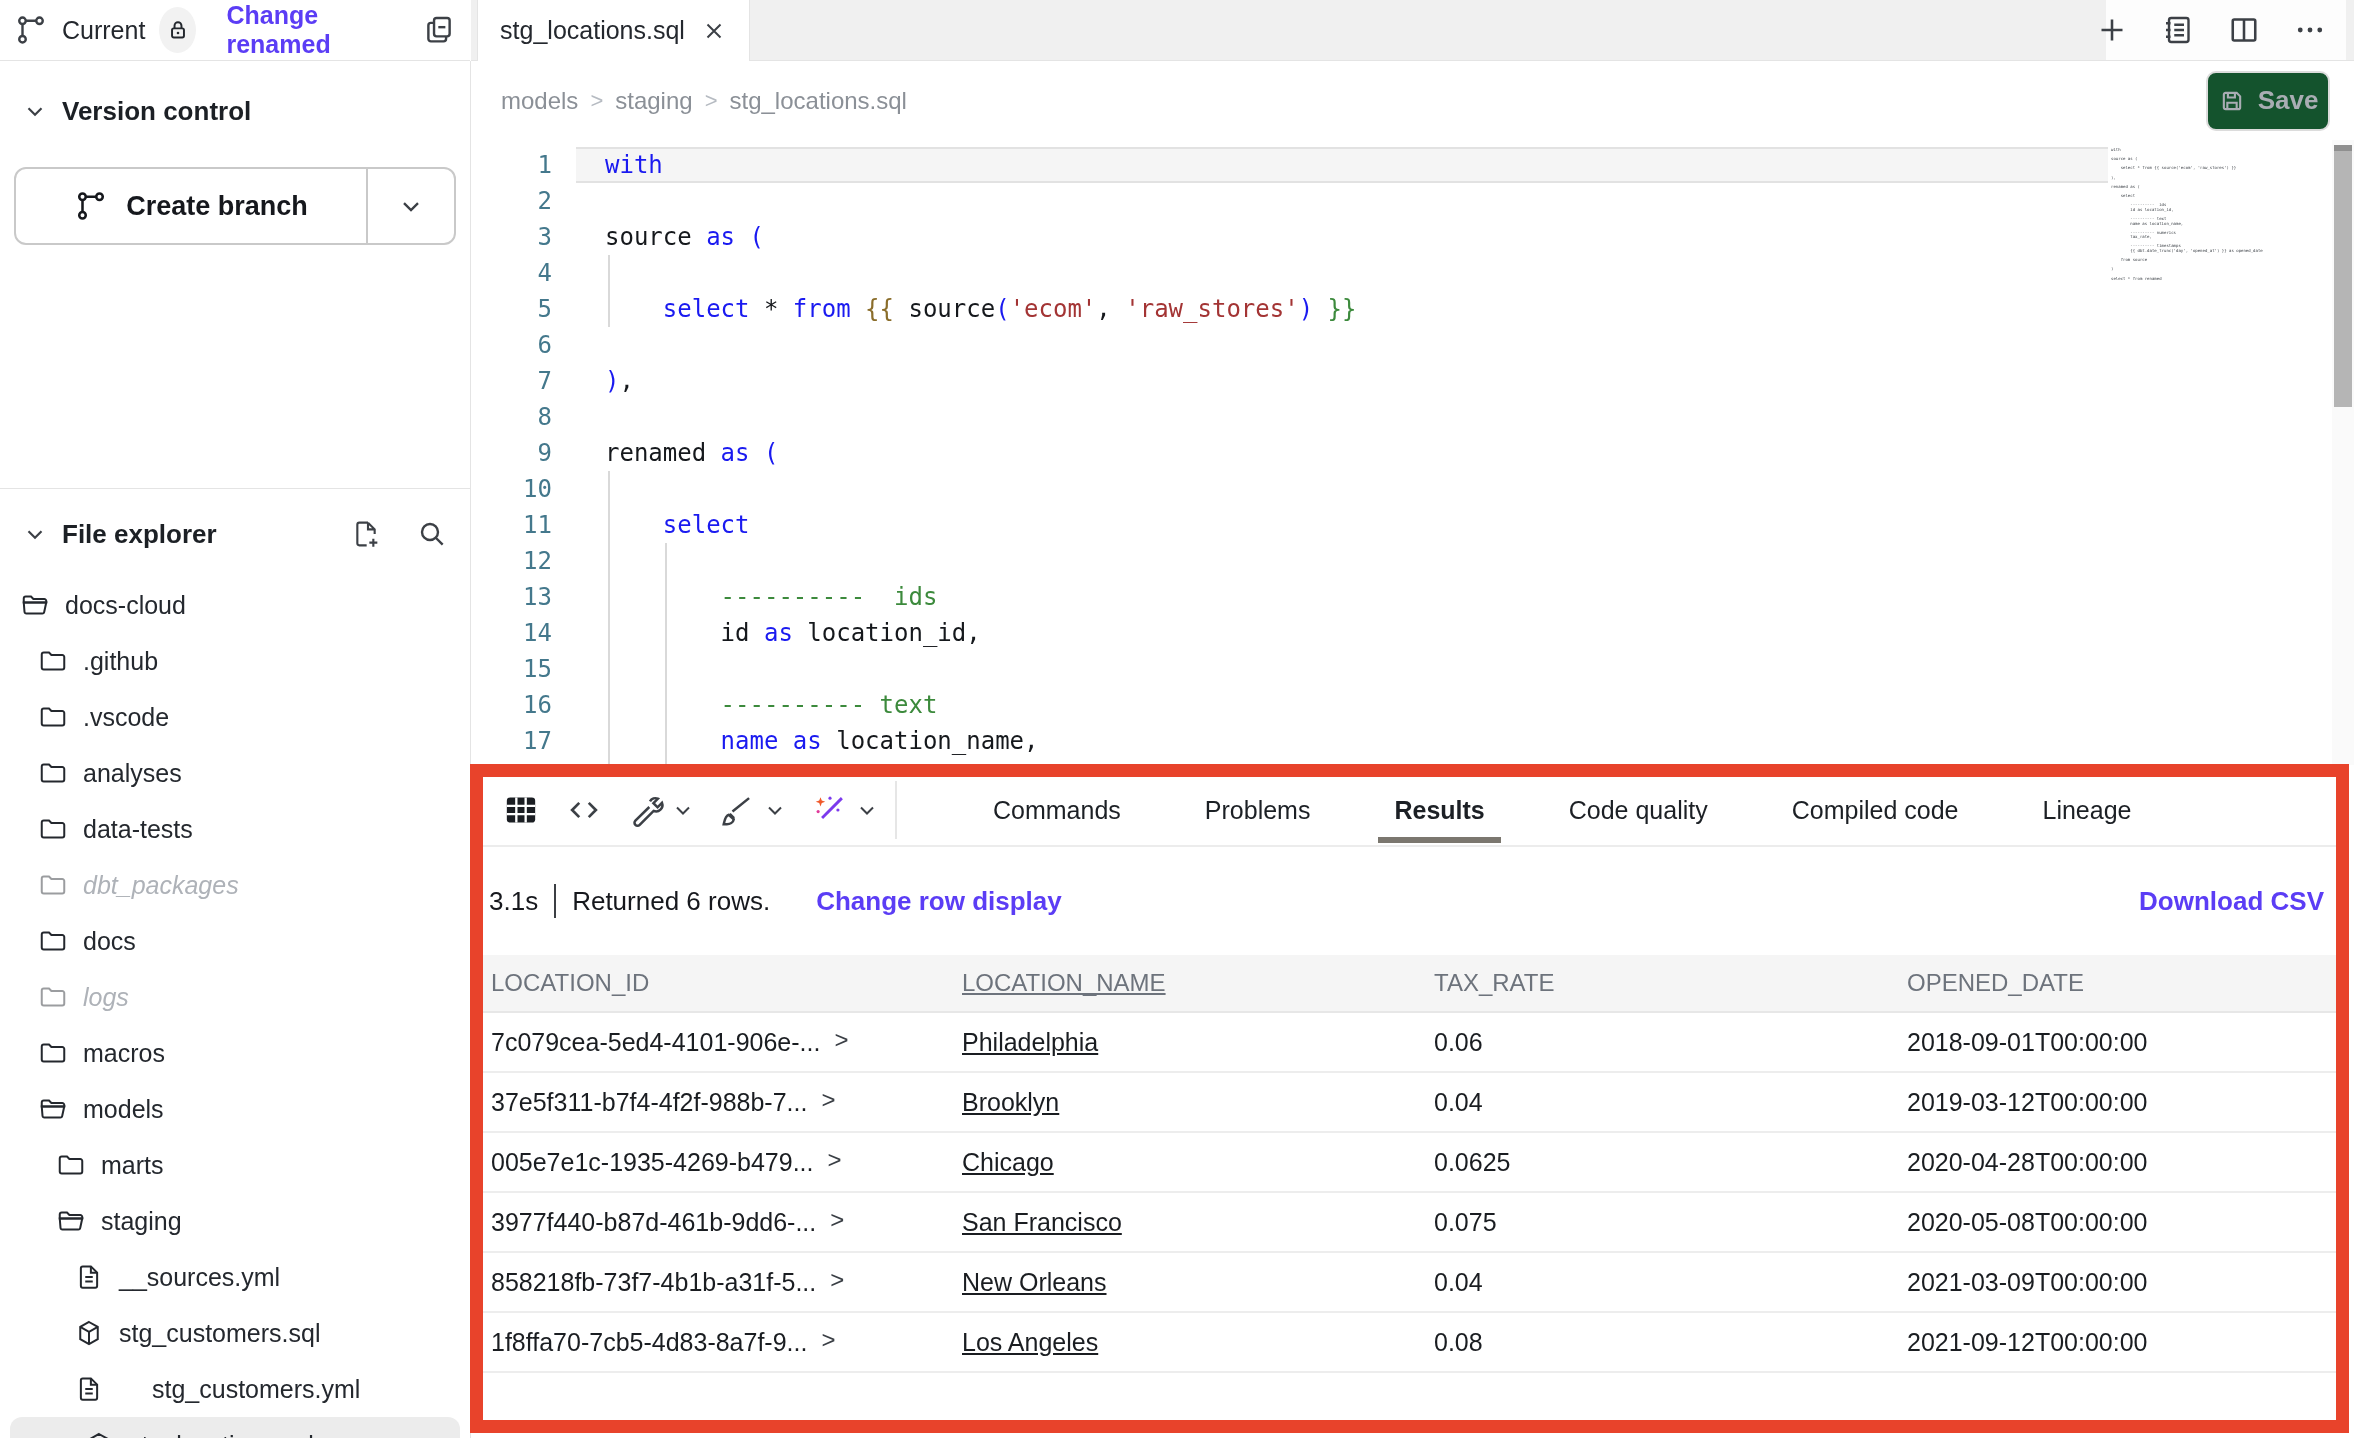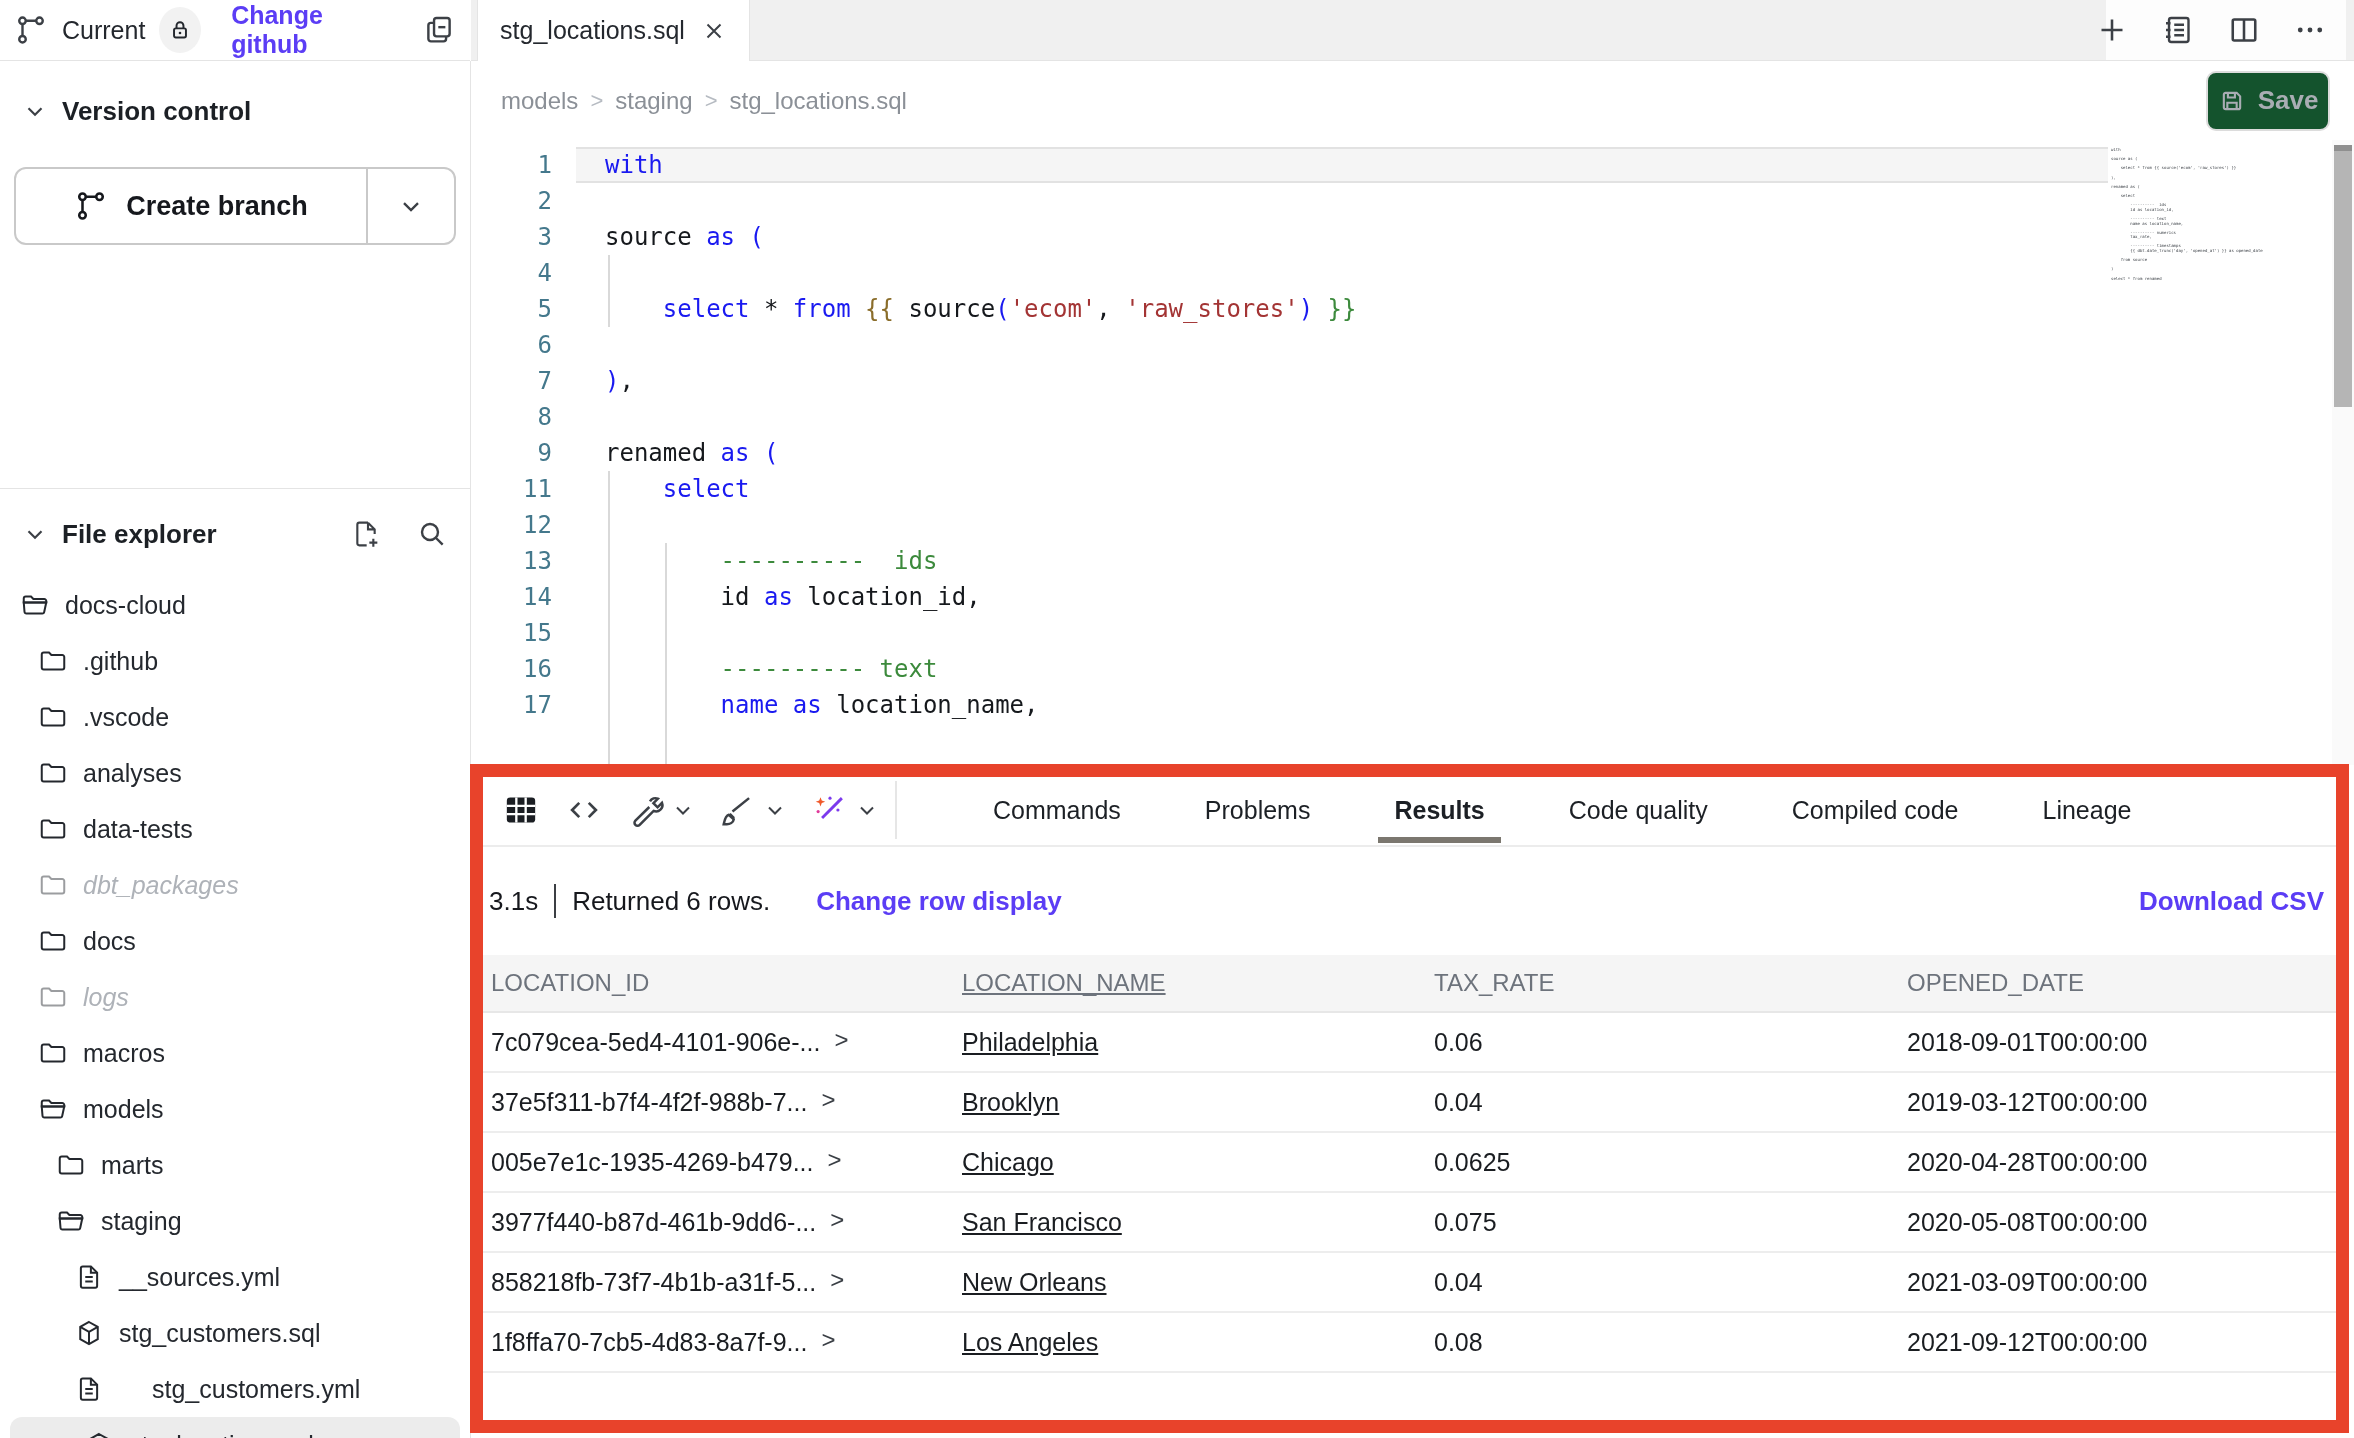--- a/index.html
+++ b/index.html
@@ -109,21 +109,21 @@
         </svg>
       </span>
       <span class="branch-label">Current</span>
       <span class="lock-badge">
         <svg width="26" height="26" viewBox="0 0 24 24" fill="none" stroke="#24282e" stroke-width="1.8">
           <rect x="6.5" y="10.5" width="11" height="8.5" rx="1.6"></rect>
           <path d="M8.8 10.5V8a3.2 3.2 0 0 1 6.4 0v2.5"></path>
           <circle cx="12" cy="14.7" r="1.2" fill="#24282e" stroke="none"></circle>
         </svg>
       </span>
-      <span class="change-branch">Change github</span>
+      <span class="change-branch">Change renamed</span>
       <span class="copy-btn">
         <svg width="34" height="34" viewBox="0 0 24 24" fill="none" stroke="#3c4046" stroke-width="1.7">
           <rect x="8.5" y="3.5" width="11" height="13" rx="1.8"></rect>
           <path d="M8.5 7H6.3A1.8 1.8 0 0 0 4.5 8.8v9.4A1.8 1.8 0 0 0 6.3 20h8.9a1.8 1.8 0 0 0 1.8-1.8V16.5"></path>
           <path d="M11.5 10h5"></path>
         </svg>
       </span>
     </div>
   </div>
 
@@ -347,20 +347,21 @@
     <div id="code-lines">
         <div class="code-line hl"><span class="ln">1</span><span class="code"><span class="kw">with</span></span></div>
         <div class="code-line"><span class="ln">2</span><span class="code"></span></div>
         <div class="code-line"><span class="ln">3</span><span class="code"><span class="pl">source </span><span class="kw">as</span><span class="pl"> </span><span class="kw">(</span></span></div>
         <div class="code-line"><span class="ln">4</span><span class="code"></span></div>
         <div class="code-line"><span class="ln">5</span><span class="code"><span class="pl">    </span><span class="kw">select</span><span class="pl"> * </span><span class="kw">from</span><span class="pl"> </span><span class="jo">{{</span><span class="pl"> source</span><span class="kw">(</span><span class="str">'ecom'</span><span class="pl">, </span><span class="str">'raw_stores'</span><span class="kw">)</span><span class="pl"> </span><span class="jc">}}</span></span></div>
         <div class="code-line"><span class="ln">6</span><span class="code"></span></div>
         <div class="code-line"><span class="ln">7</span><span class="code"><span class="kw">)</span><span class="pl">,</span></span></div>
         <div class="code-line"><span class="ln">8</span><span class="code"></span></div>
         <div class="code-line"><span class="ln">9</span><span class="code"><span class="pl">renamed </span><span class="kw">as</span><span class="pl"> </span><span class="kw">(</span></span></div>
+        <div class="code-line"><span class="ln">10</span><span class="code"></span></div>
         <div class="code-line"><span class="ln">11</span><span class="code"><span class="pl">    </span><span class="kw">select</span></span></div>
         <div class="code-line"><span class="ln">12</span><span class="code"></span></div>
         <div class="code-line"><span class="ln">13</span><span class="code"><span class="pl">        </span><span class="cmt">----------  ids</span></span></div>
         <div class="code-line"><span class="ln">14</span><span class="code"><span class="pl">        id </span><span class="kw">as</span><span class="pl"> location_id,</span></span></div>
         <div class="code-line"><span class="ln">15</span><span class="code"></span></div>
         <div class="code-line"><span class="ln">16</span><span class="code"><span class="pl">        </span><span class="cmt">---------- text</span></span></div>
         <div class="code-line"><span class="ln">17</span><span class="code"><span class="pl">        </span><span class="kw">name</span><span class="pl"> </span><span class="kw">as</span><span class="pl"> location_name,</span></span></div>
       </div>
     <pre id="minimap">with
 

